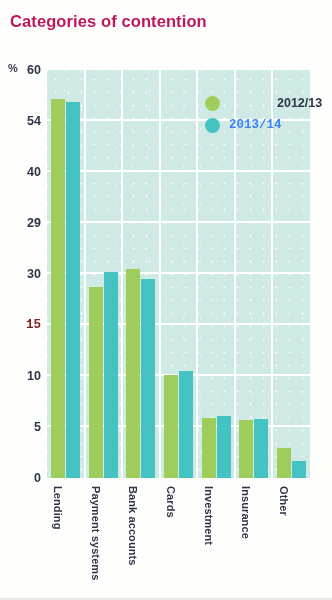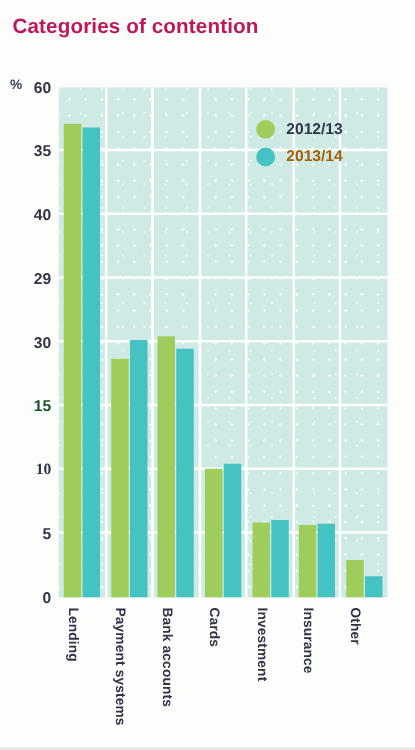--- a/index.html
+++ b/index.html
@@ -185,31 +185,31 @@
 <div id="figure">
 
   <div id="chart-title">Categories of contention</div>
 
   <div id="y-axis-unit">%</div>
 
   <div id="y-ticks">
       <div class="ytick-label" style="top: 478px; color: rgb(47, 53, 71);">0</div>
       <div class="ytick-label" style="top: 427px; color: rgb(47, 53, 71);">5</div>
       <div class="ytick-mark" style="top: 426px;"></div>
-      <div class="ytick-label" style="top: 376px; color: rgb(47, 53, 71); font-family: Liberation Serif, serif;">10</div>
+      <div class="ytick-label" style="top: 376px; color: rgb(47, 53, 71);">10</div>
       <div class="ytick-mark" style="top: 375px;"></div>
-      <div class="ytick-label" style="top: 325px; color: #14532d;">15</div>
+      <div class="ytick-label" style="top: 325px; color: #7f1d1d; font-family: Liberation Mono, monospace;">15</div>
       <div class="ytick-mark" style="top: 324px;"></div>
       <div class="ytick-label" style="top: 274px; color: rgb(47, 53, 71);">30</div>
       <div class="ytick-mark" style="top: 273px;"></div>
       <div class="ytick-label" style="top: 223px; color: rgb(47, 53, 71);">29</div>
       <div class="ytick-mark" style="top: 222px;"></div>
       <div class="ytick-label" style="top: 172px; color: rgb(47, 53, 71);">40</div>
       <div class="ytick-mark" style="top: 171px;"></div>
-      <div class="ytick-label" style="top: 121px; color: rgb(47, 53, 71);">35</div>
+      <div class="ytick-label" style="top: 121px; color: rgb(47, 53, 71);">54</div>
       <div class="ytick-mark" style="top: 120px;"></div>
       <div class="ytick-label" style="top: 70px; color: rgb(47, 53, 71);">60</div>
     </div>
 
   <div id="plot-area">
     <div id="plot-speckle"></div>
     <div id="gridlines-h">
         <div class="gridline-h" style="bottom: 51px; background: rgb(255, 255, 255);"></div>
         <div class="gridline-h" style="bottom: 102px; background: rgb(255, 255, 255);"></div>
         <div class="gridline-h" style="bottom: 153px; background: rgb(255, 255, 255);"></div>
@@ -278,21 +278,21 @@
         <div class="xlabel-rot" style="color: rgb(47, 53, 71);">Insurance</div>
       </div>
       <div class="xlabel-wrap" style="left: 231.714px;">
         <div class="xlabel-rot" style="color: rgb(47, 53, 71);">Other</div>
       </div>
     </div>
 
   <div id="legend">
       <div class="legend-row">
         <span class="legend-swatch" style="background: rgb(158, 205, 92);"></span>
-        <span class="legend-label" style="color: rgb(47, 53, 71);">2012/13</span>
+        <span class="legend-label" style="color: rgb(47, 53, 71); margin-left: 48px;">2012/13</span>
       </div>
       <div class="legend-row">
         <span class="legend-swatch" style="background: rgb(69, 194, 194);"></span>
-        <span class="legend-label" style="color: #a16207;">2013/14</span>
+        <span class="legend-label" style="color: #3b82f6; font-family: Liberation Mono, monospace;">2013/14</span>
       </div>
     </div>
 
 </div>
 
 </body></html>

